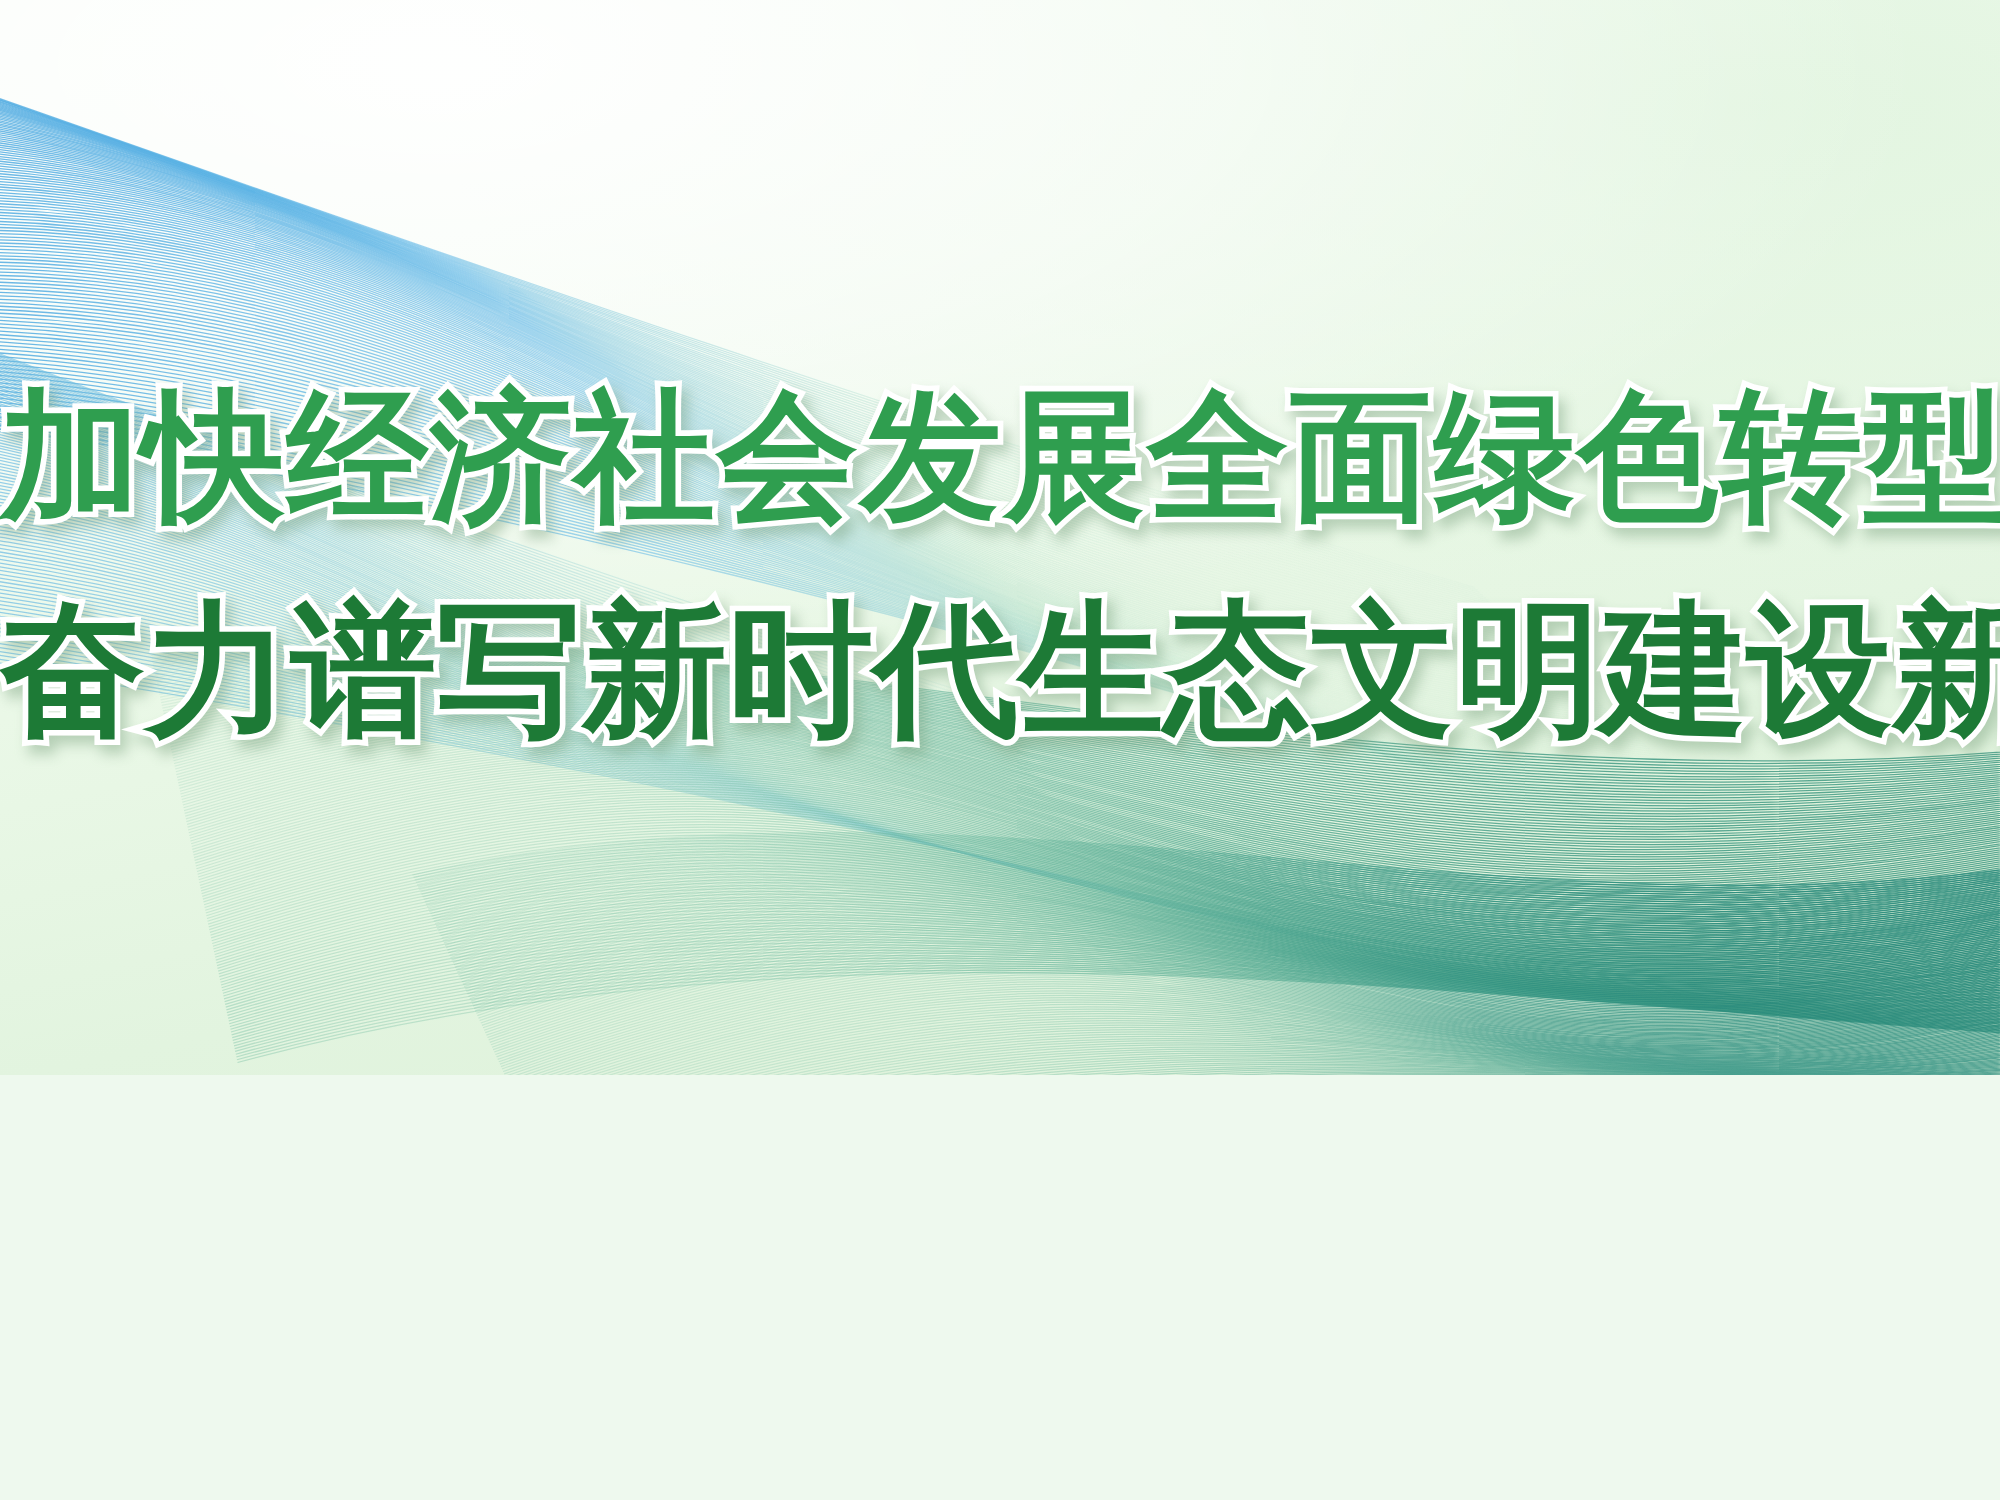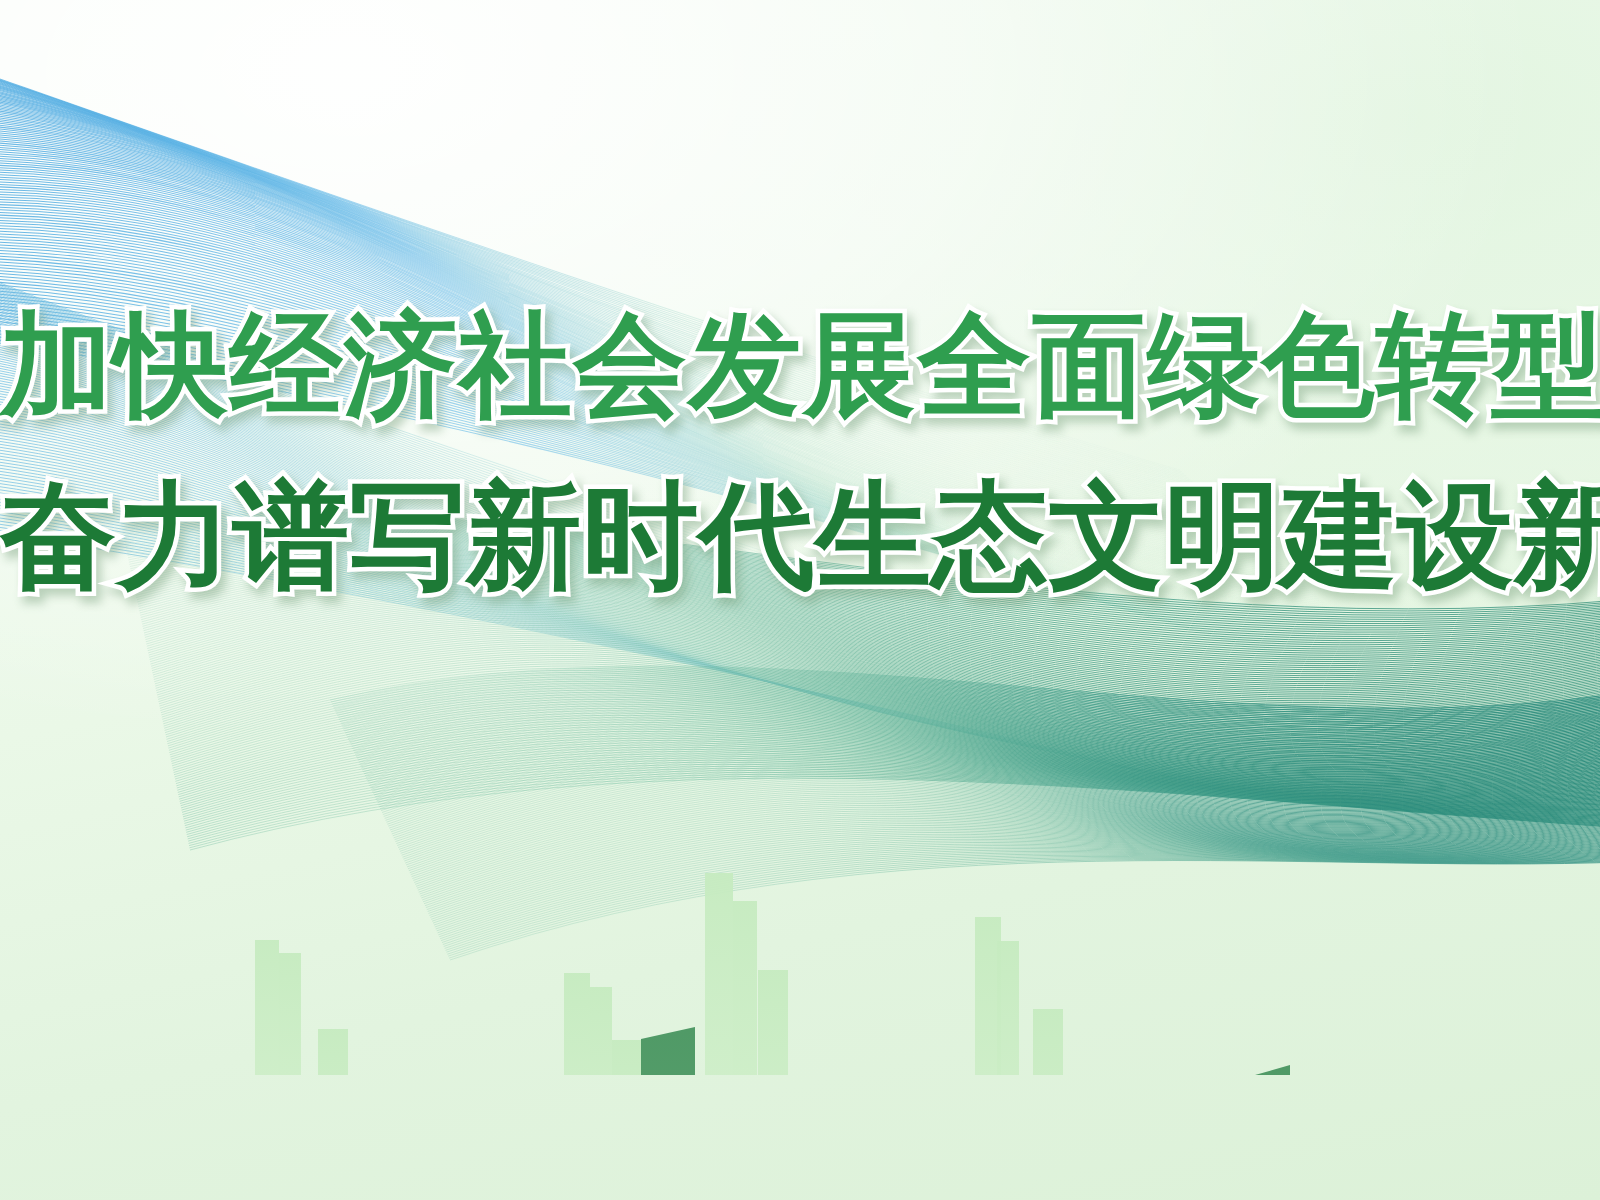--- a/index.html
+++ b/index.html
@@ -4,21 +4,21 @@
 <style>
   * { margin:0; padding:0; box-sizing:border-box; }
   html, body { width:1600px; height:1200px; overflow:hidden; }
   body {
     font-family: "Liberation Sans", "DejaVu Sans", sans-serif;
     background:#eef9ee;
   }
 
   #banner {
     position:relative;
-    width:1600px; height:1200px;
+    width:1600px; height:860px;
     overflow:hidden;
     background:
       radial-gradient(120% 90% at 22% 6%,  rgba(255,255,255,0.95) 0%, rgba(255,255,255,0.55) 32%, rgba(255,255,255,0) 62%),
       radial-gradient(110% 80% at 88% 10%, rgba(226,245,224,0.95) 0%, rgba(226,245,224,0) 60%),
       linear-gradient(168deg, #f6fdf5 0%, #f1fbf0 22%, #eaf8e7 48%, #e2f4df 72%, #dcf1d8 100%);
   }
 
   
   .mesh { position:absolute; left:0; top:0; width:1600px; height:1200px; pointer-events:none; }
   #mesh-blue   { opacity:0.95; }

